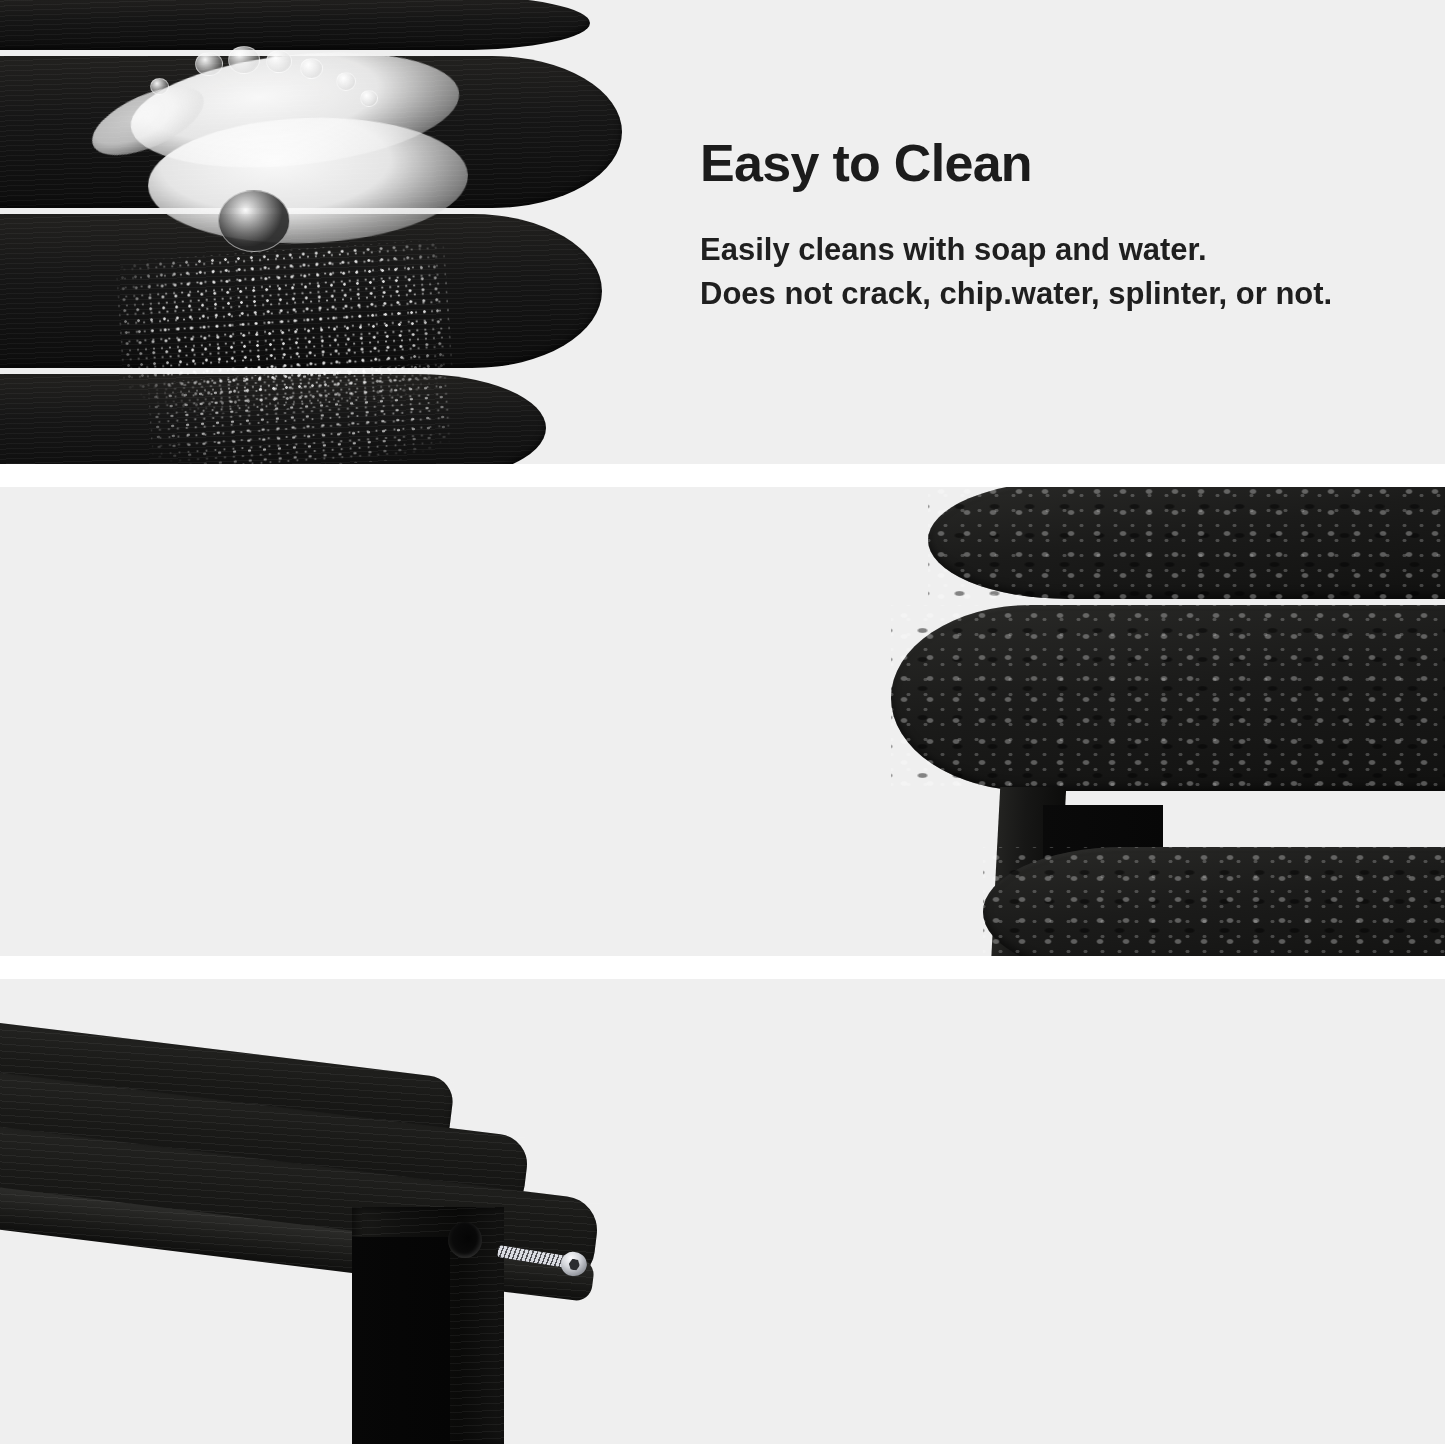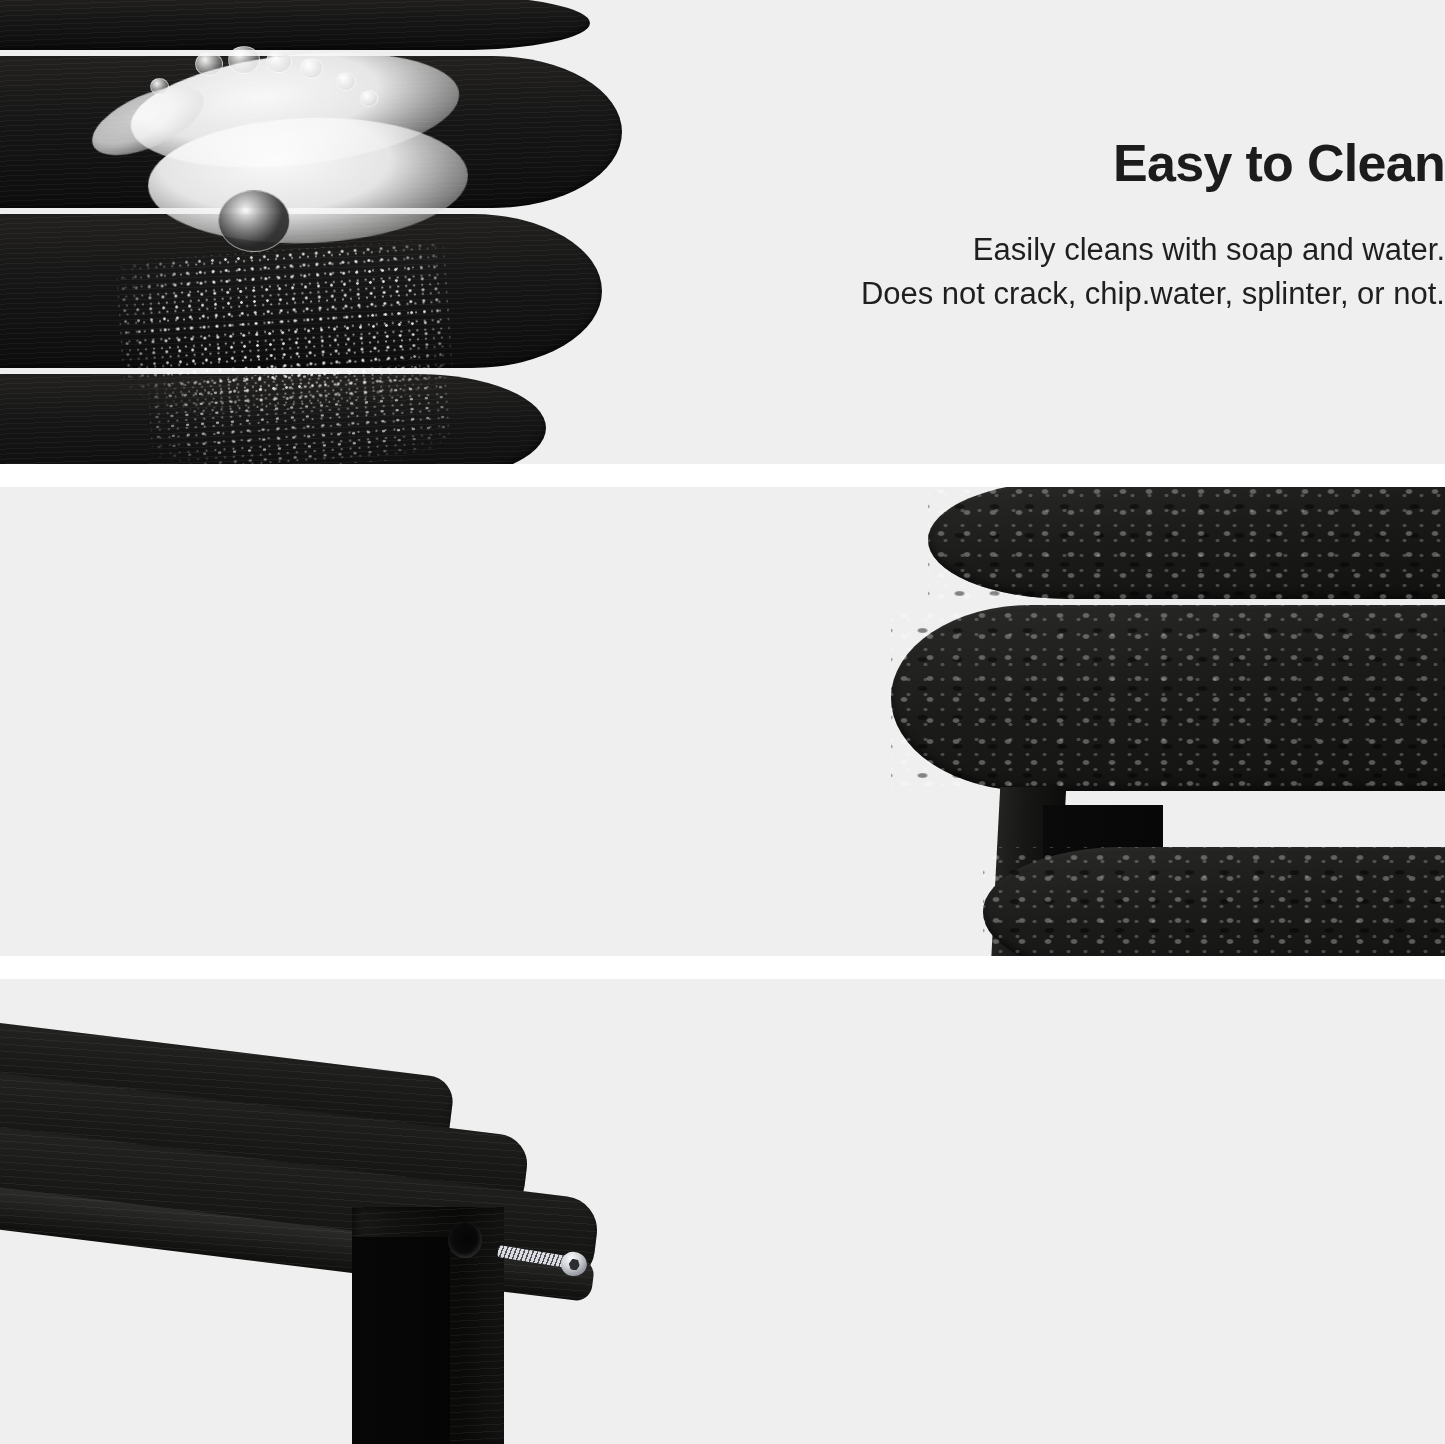--- a/index.html
+++ b/index.html
@@ -28,34 +28,34 @@
     background: #efefef;
     overflow: hidden;
   }
   #panel-1 { top: 0px;    height: 464px; }
   #panel-2 { top: 487px;  height: 469px; }
   #panel-3 { top: 979px;  height: 465px; }
 
   
   .textblock {
     position: absolute;
-    text-align: right;
+    text-align: left;
   }
   .heading {
     font-size: 52px;
     font-weight: bold;
     color: #1c1c1c;
     letter-spacing: -0.7px;
     line-height: 1.06;
     margin: 0;
     white-space: nowrap;
   }
   .body-copy {
     font-size: 31px;
-    font-weight: normal;
+    font-weight: bold;
     color: #1f1f1f;
     line-height: 1.42;
     margin: 0;
     white-space: nowrap;
   }
   .body-copy .ln { display: block; }
 
   #text-1 { left: 700px; top: 136px;  width: 745px; }
   #text-1 .body-copy { margin-top: 37px; }
 

